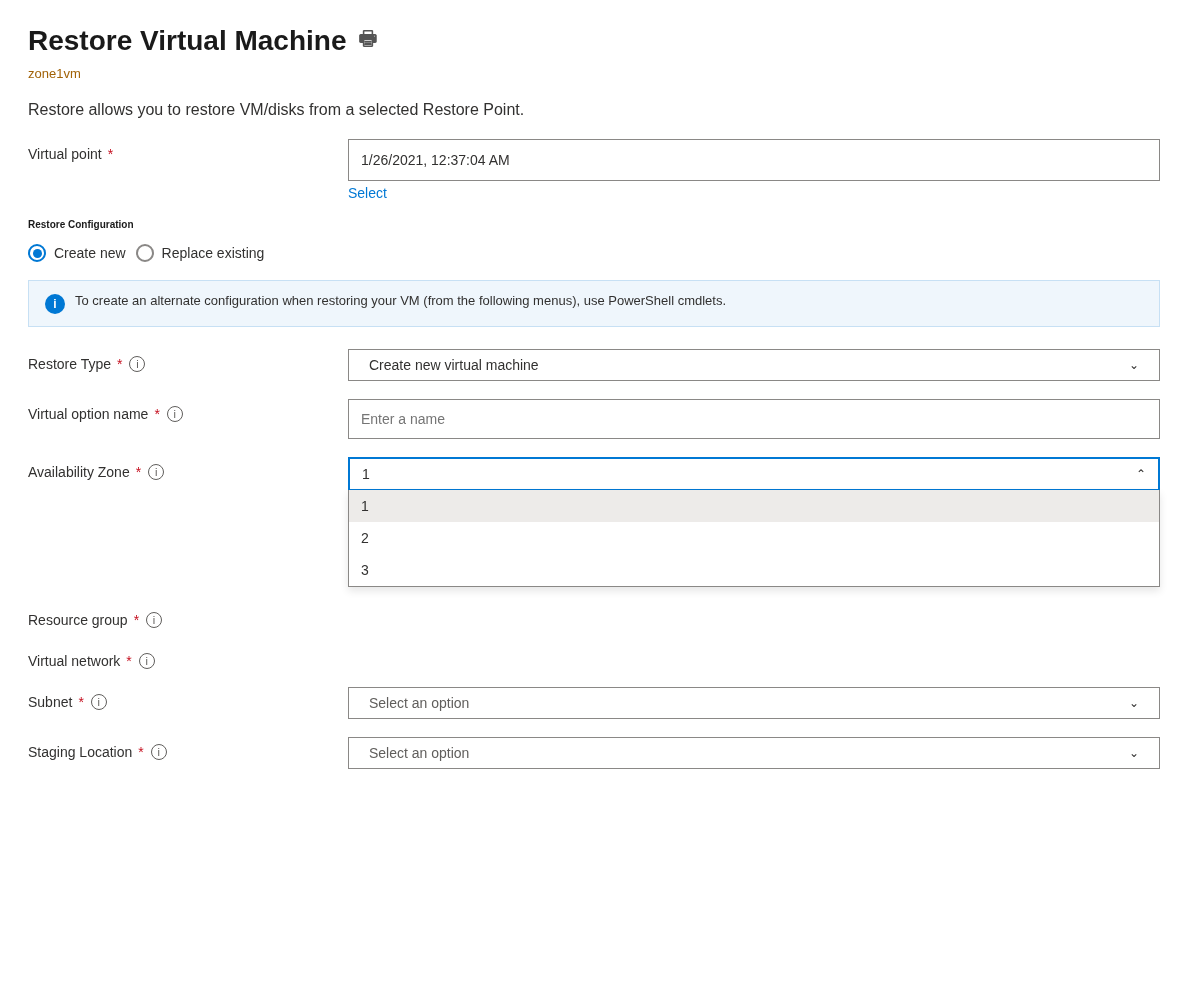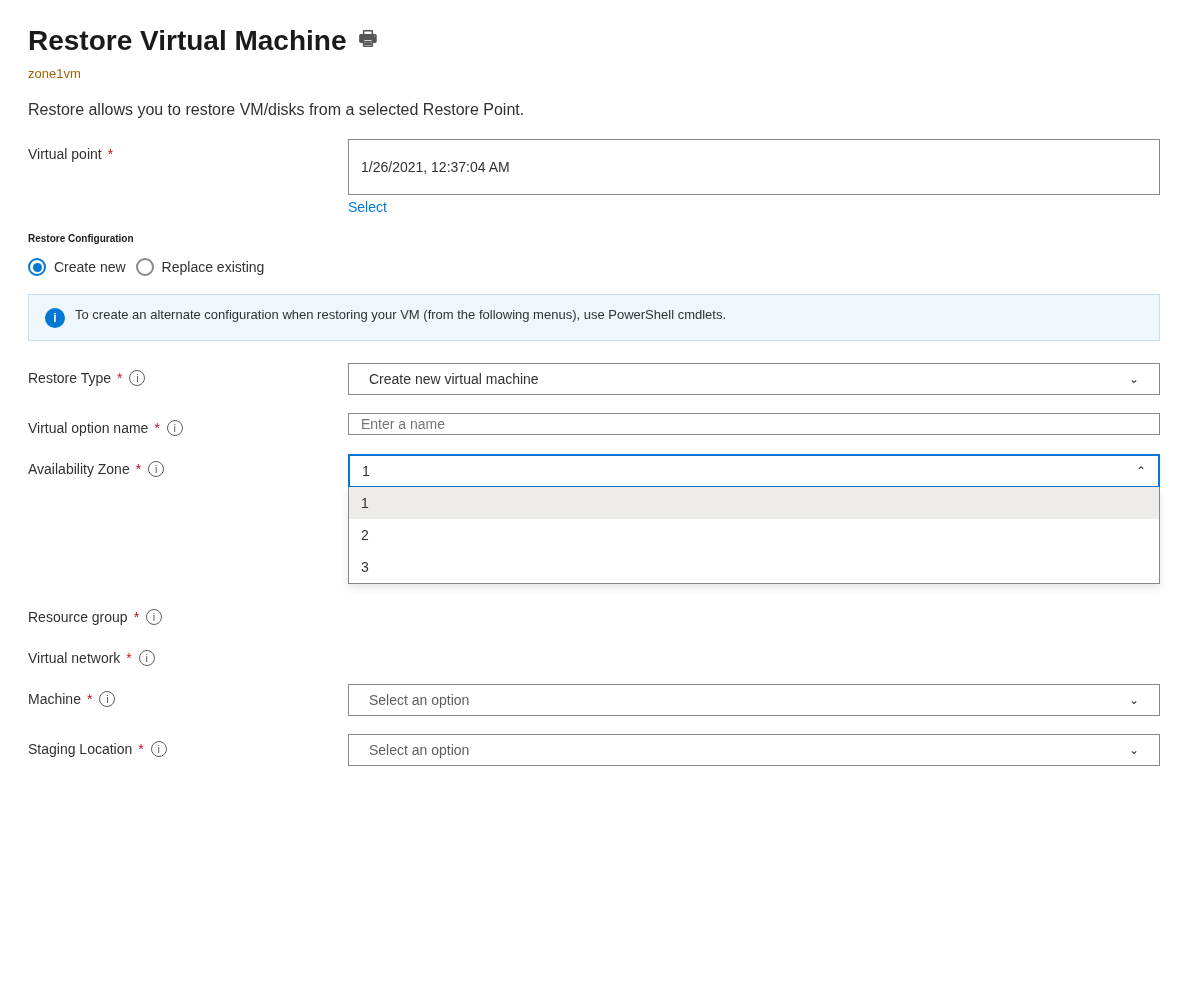--- a/index.html
+++ b/index.html
@@ -68,21 +68,21 @@
       color: #605e5c;
       cursor: pointer;
       margin-left: 3px;
     }
     .form-control-area {
       flex: 1;
     }
 
     .restore-point-box {
       border: 1px solid #8a8886;
-      padding: 19px 12px;
+      padding: 12px 12px;
       font-size: 14px;
       color: #323130;
       background: #fff;
       width: 100%;
       margin-bottom: 4px;
     }
     .select-link {
       color: #0078d4;
       font-size: 14px;
       text-decoration: none;
@@ -174,21 +174,21 @@
       cursor: pointer;
       position: relative;
     }
     .dropdown-arrow {
       font-size: 12px;
       color: #323130;
     }
 
     .text-input {
       border: 1px solid #8a8886;
-      padding: 2px 12px;
+      padding: 11px 12px;
       font-size: 14px;
       color: #a19f9d;
       background: #fff;
       width: 100%;
       outline: none;
     }
 
     .dropdown-menu {
       border: 1px solid #8a8886;
       border-top: none;
@@ -342,21 +342,21 @@
     <span class="required">*</span>
     <span class="info-icon">i</span>
   </div>
   <div class="form-control-area">
     
   </div>
 </div>
 
 <div class="form-row">
   <div class="form-label">
-    <span>Machine</span>
+    <span>Subnet</span>
     <span class="required">*</span>
     <span class="info-icon">i</span>
   </div>
   <div class="form-control-area">
     <div class="select-dropdown">
       <span class="empty-label">Select an option</span>
       <span class="dropdown-arrow">⌄</span>
     </div>
   </div>
 </div>

